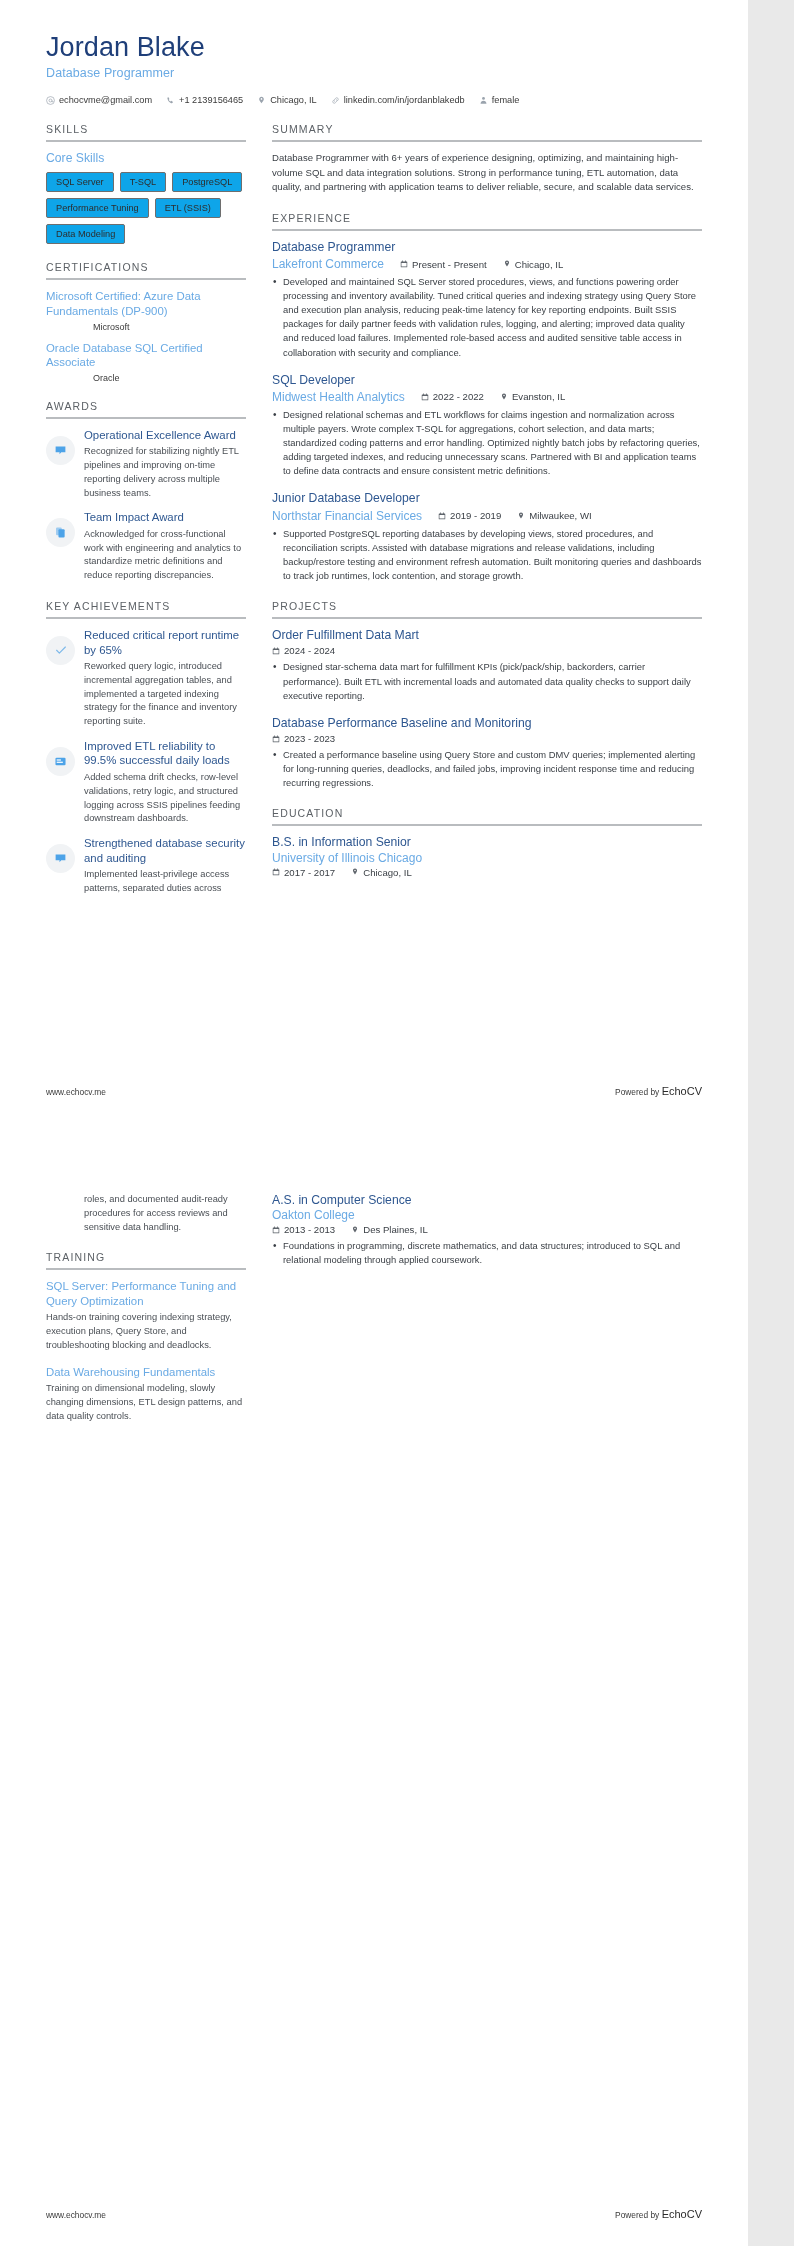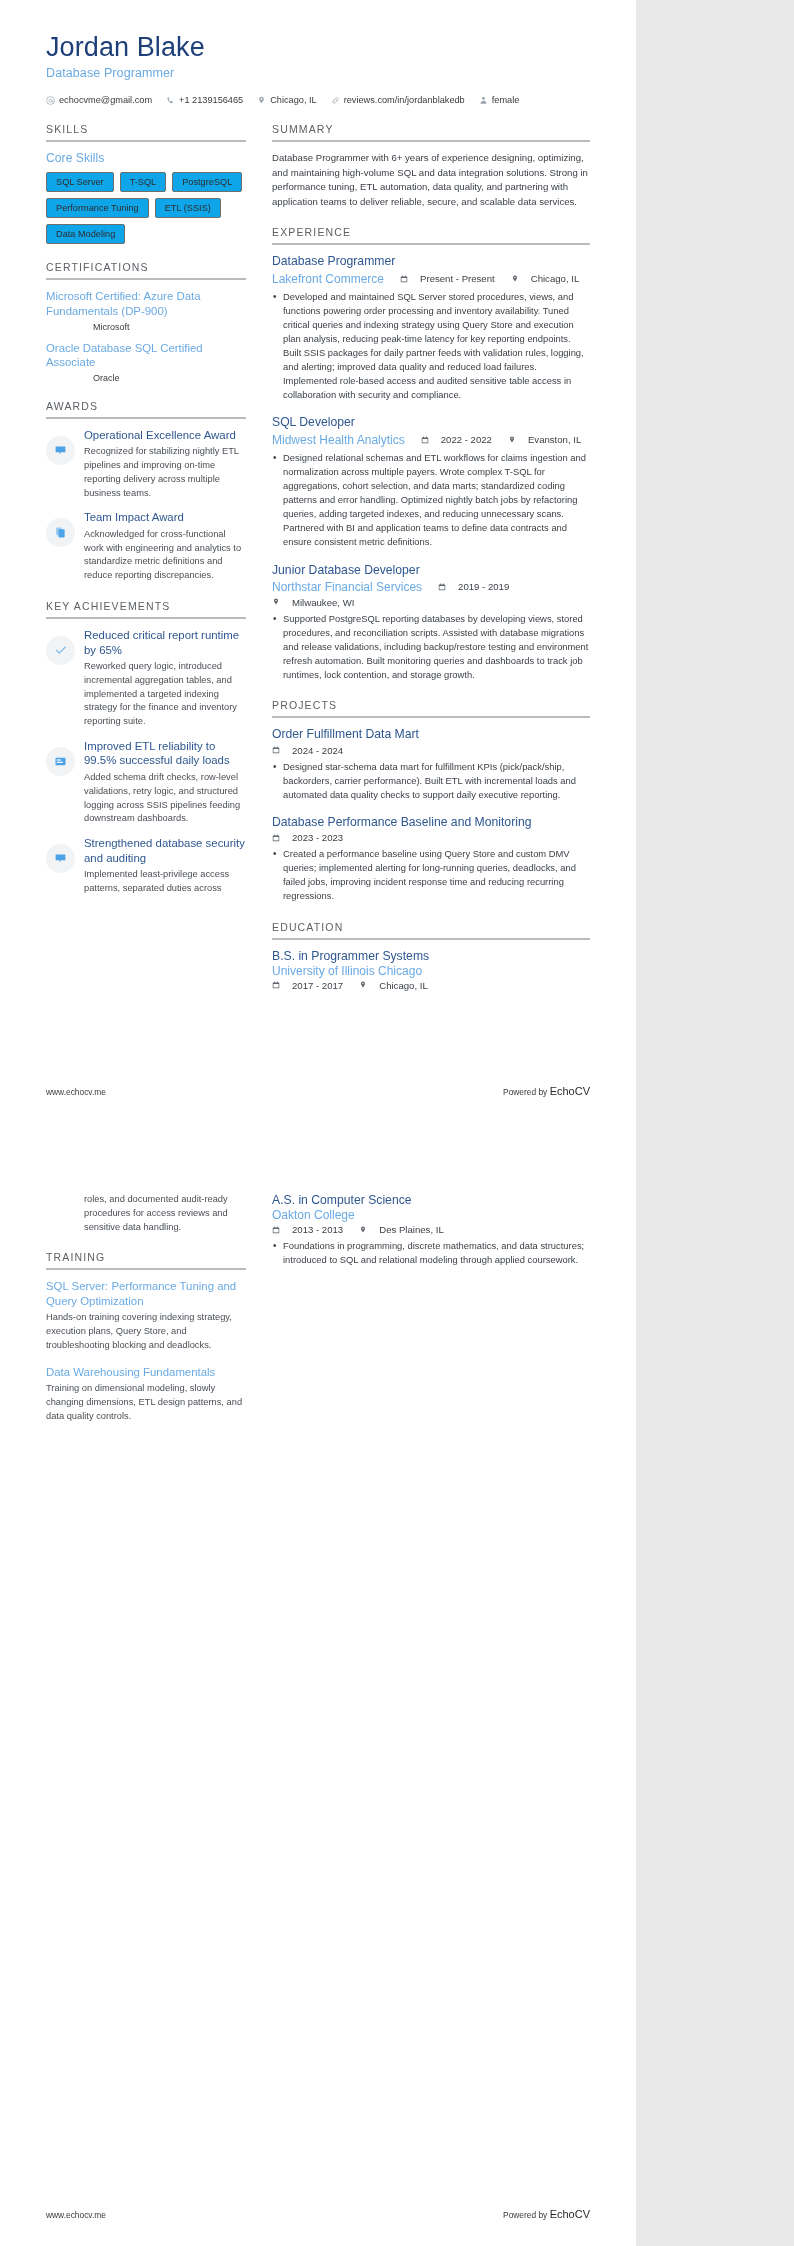--- a/index.html
+++ b/index.html
@@ -4,21 +4,21 @@
 <style>
   * { box-sizing: border-box; margin: 0; padding: 0; }
   html, body {
     width: 794px;
     background: #e9e9e9;
     font-family: "Liberation Sans", sans-serif;
   }
   body { padding: 0; }
 
   .page {
-    width: 636px;
+    width: 748px;
     min-height: 1123px;
     background: #ffffff;
     position: relative;
     padding: 0;
     overflow: hidden;
   }
   .page + .page { margin-top: 0; }
 
   
   .header { padding: 32px 46px 0 46px; }
@@ -150,21 +150,21 @@
     align-items: center;
     gap: 3px 16px;
     margin-top: 2px;
     font-size: 9.6px;
     color: #3a3f45;
   }
   .entry-org {
     font-size: 12px;
     color: #6aaae4;
   }
-  .meta-bit { display: flex; align-items: center; gap: 12px; white-space: nowrap; }
+  .meta-bit { display: flex; align-items: center; gap: 4px; white-space: nowrap; }
   .meta-bit .ci { color: #5e646b; display: inline-flex; }
   .bullets { list-style: none; margin-top: 4px; }
   .bullets li {
     position: relative;
     padding-left: 11px;
     font-size: 9.4px;
     color: #3a3f45;
     line-height: 1.5;
   }
   .bullets li::before {
@@ -231,21 +231,21 @@
         <span>Chicago, IL</span>
       </div>
 
       <div class="contact">
         <span class="ci">
             <svg width="9" height="9" viewBox="0 0 16 16">
               <path d="M6.3 9.7a2.6 2.6 0 0 1 0-3.7l2.1-2.1a2.6 2.6 0 0 1 3.7 3.7l-1 1" fill="none" stroke="currentColor" stroke-width="1.2" stroke-linecap="round"></path>
               <path d="M9.7 6.3a2.6 2.6 0 0 1 0 3.7l-2.1 2.1a2.6 2.6 0 0 1-3.7-3.7l1-1" fill="none" stroke="currentColor" stroke-width="1.2" stroke-linecap="round"></path>
             </svg>
           </span>
-        <span>reviews.com/in/jordanblakedb</span>
+        <span>linkedin.com/in/jordanblakedb</span>
       </div>
 
       <div class="contact">
         <span class="ci">
             <svg width="9" height="9" viewBox="0 0 16 16">
               <circle cx="8" cy="4.3" r="2.5" fill="currentColor"></circle>
               <path d="M2.8 13.6c0-2.9 2.3-5 5.2-5s5.2 2.1 5.2 5z" fill="currentColor"></path>
             </svg>
           </span>
         <span>female</span>
@@ -512,21 +512,21 @@
             <li>Created a performance baseline using Query Store and custom DMV queries; implemented alerting for long-running queries, deadlocks, and failed jobs, improving incident response time and reducing recurring regressions.</li>
           </ul>
         </div>
       </div>
 
       <div class="sect">
         <div class="sect-title">EDUCATION</div>
         <div class="sect-rule"></div>
 
         <div class="entry">
-          <div class="entry-title">B.S. in Programmer Systems</div>
+          <div class="entry-title">B.S. in Information Senior</div>
           <div class="entry-org">University of Illinois Chicago</div>
           <div class="entry-meta">
             <span class="meta-bit">
               <span class="ci">
                   <svg width="8" height="8" viewBox="0 0 16 16">
                     <rect x="1.5" y="2.8" width="13" height="11.5" rx="1" fill="currentColor"></rect>
                     <rect x="2.9" y="6" width="10.2" height="6.9" fill="#fff"></rect>
                     <rect x="4" y="1" width="1.5" height="3" fill="currentColor"></rect>
                     <rect x="10.5" y="1" width="1.5" height="3" fill="currentColor"></rect>
                   </svg>

